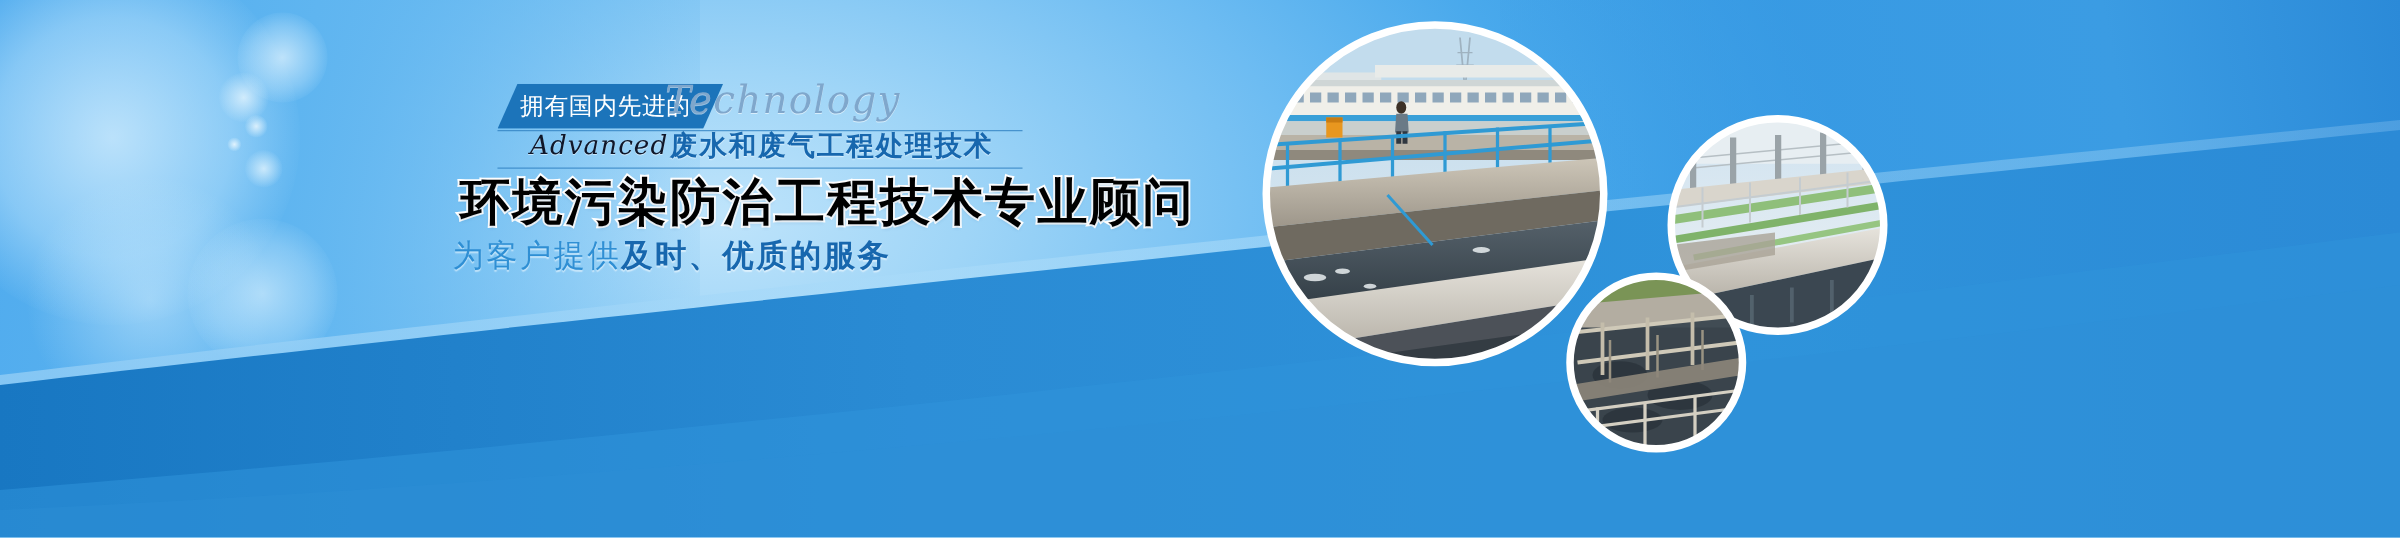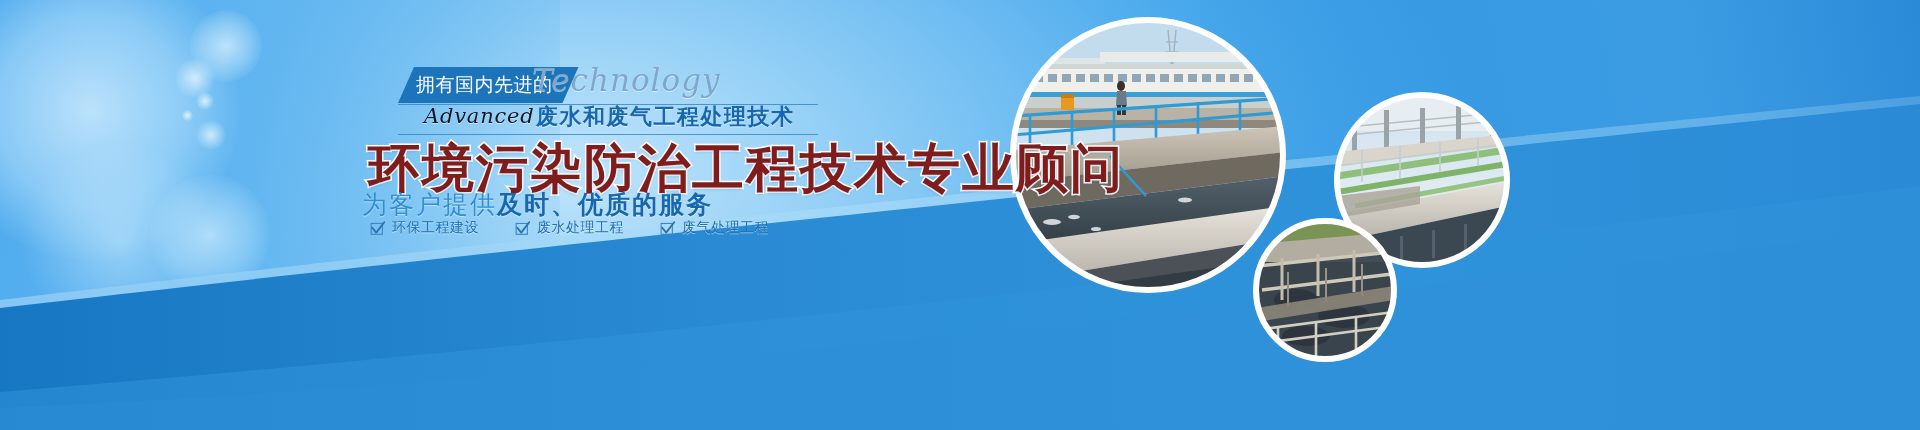--- a/index.html
+++ b/index.html
@@ -89,23 +89,23 @@
   .sub-cn{
     position:absolute;left:536px;top:102px;
     font-size:22px;font-weight:bold;color:#1767ae;
     font-family:"DejaVu Sans","Liberation Sans",sans-serif;
     letter-spacing:1.5px;
     text-shadow:0 1px 1px rgba(255,255,255,.6);
   }
 
   .headline{
     position:absolute;left:368px;top:134px;
-    font-size:52px;font-weight:bold;
+    font-size:40px;font-weight:bold;
     font-family:"DejaVu Sans","Liberation Sans",sans-serif;
-    color:#7f1d1d;
+    color:#000000;
     letter-spacing:2px;
     -webkit-text-stroke:3px #ffffff;
     paint-order:stroke fill;
     text-shadow:0 2px 3px rgba(30,90,140,.18);
     white-space:nowrap;
   }
 
   .tagline{
     position:absolute;left:362px;top:188px;
     white-space:nowrap;
@@ -408,40 +408,15 @@
     <div class="sub-cn">废水和废气工程处理技术</div>
 
     <div class="rule r2"></div>
 
     <div class="headline">环境污染防治工程技术专业顾问</div>
 
     <div class="tagline">
       <span class="soft">为客户提供</span><span class="strong">及时、优质的服务</span>
     </div>
 
-    <div class="checks">
-      <div class="check-item">
-        <svg class="check-box" viewBox="0 0 16 16">
-          <rect x="1.2" y="2.6" width="12" height="11.6" fill="none" stroke="#3f86c4" stroke-width="1.2"></rect>
-          <path d="M2.4,7.2 L6.6,12.4 L15.2,1.4" fill="none" stroke="#2b6fae" stroke-width="1.9" stroke-linecap="round" stroke-linejoin="round"></path>
-        </svg>
-        <span class="check-label">环保工程建设</span>
-      </div>
-
-      <div class="check-item">
-        <svg class="check-box" viewBox="0 0 16 16">
-          <rect x="1.2" y="2.6" width="12" height="11.6" fill="none" stroke="#3f86c4" stroke-width="1.2"></rect>
-          <path d="M2.4,7.2 L6.6,12.4 L15.2,1.4" fill="none" stroke="#2b6fae" stroke-width="1.9" stroke-linecap="round" stroke-linejoin="round"></path>
-        </svg>
-        <span class="check-label">废水处理工程</span>
-      </div>
-
-      <div class="check-item">
-        <svg class="check-box" viewBox="0 0 16 16">
-          <rect x="1.2" y="2.6" width="12" height="11.6" fill="none" stroke="#3f86c4" stroke-width="1.2"></rect>
-          <path d="M2.4,7.2 L6.6,12.4 L15.2,1.4" fill="none" stroke="#2b6fae" stroke-width="1.9" stroke-linecap="round" stroke-linejoin="round"></path>
-        </svg>
-        <span class="check-label">废气处理工程</span>
-      </div>
-    </div>
 
   </div>
 </div>
 
 </body></html>

